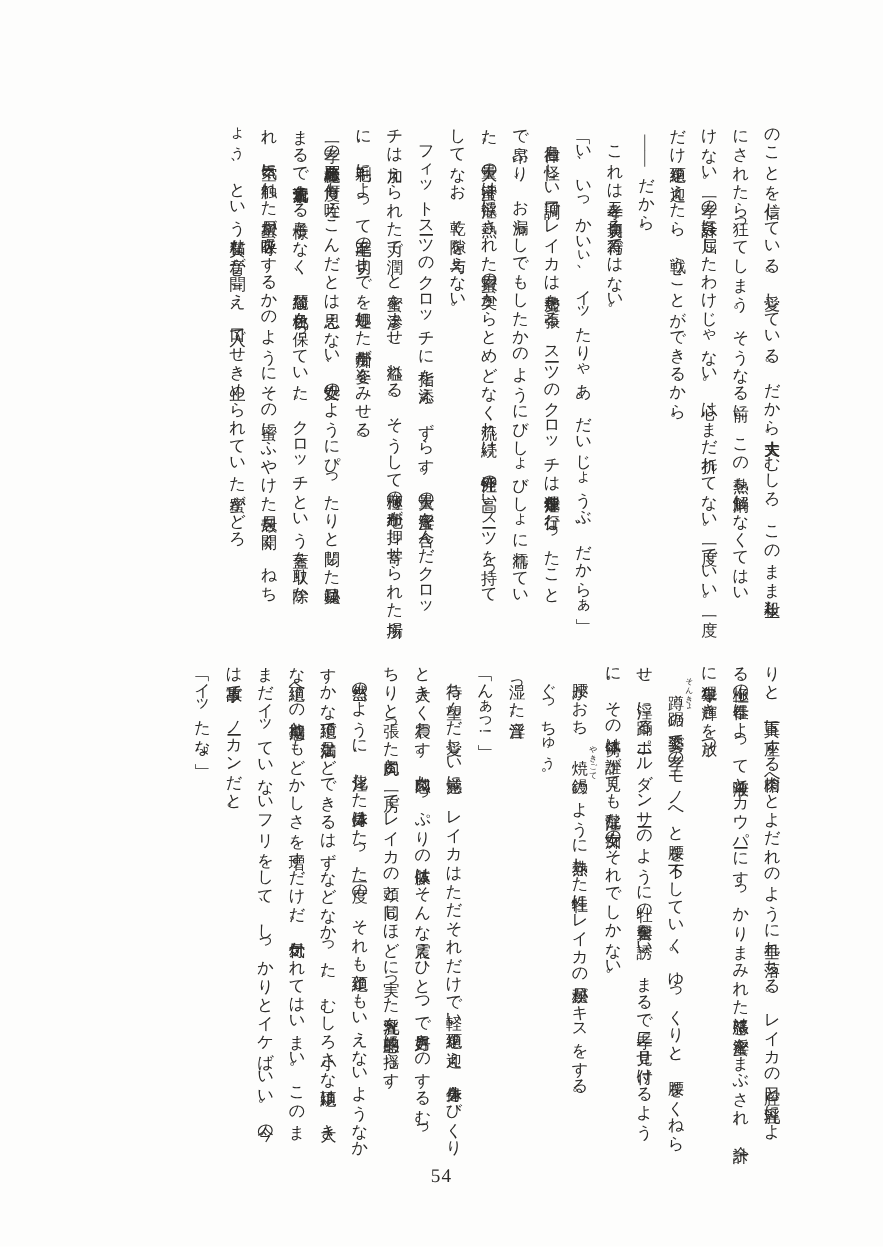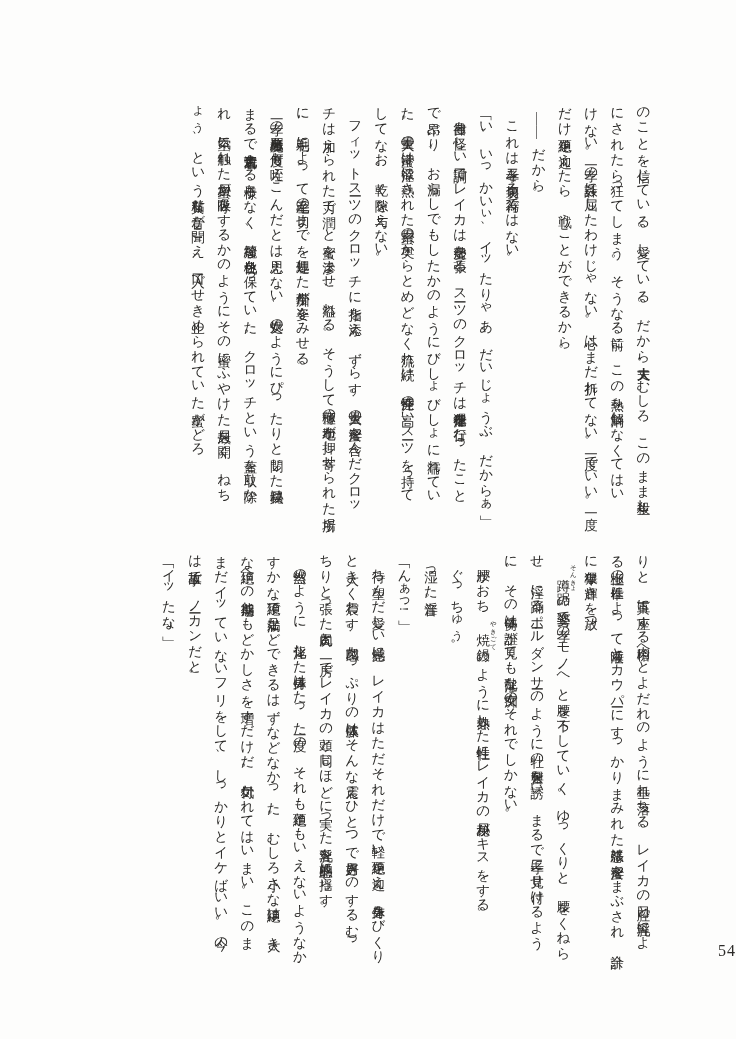--- a/index.html
+++ b/index.html
@@ -35,24 +35,24 @@
   }
   .text-block p.indent { text-indent: 1em; }
   .text-block p.no-indent { text-indent: 0; }
   ruby rt {
     font-size: 6.5px;
     letter-spacing: 0;
     color: #2b2a28;
   }
   .page-number {
     position: absolute;
-    top: 942px;
+    top: 972px;
     left: 0;
     width: 736px;
-    text-align: right;
+    text-align: center;
     font-size: 16px;
     color: #2b2a28;
     letter-spacing: 1px;
   }
 </style>
 </head>
 <body>
 
 <div class="page">
   <div class="text-block block-top" id="block-top">

